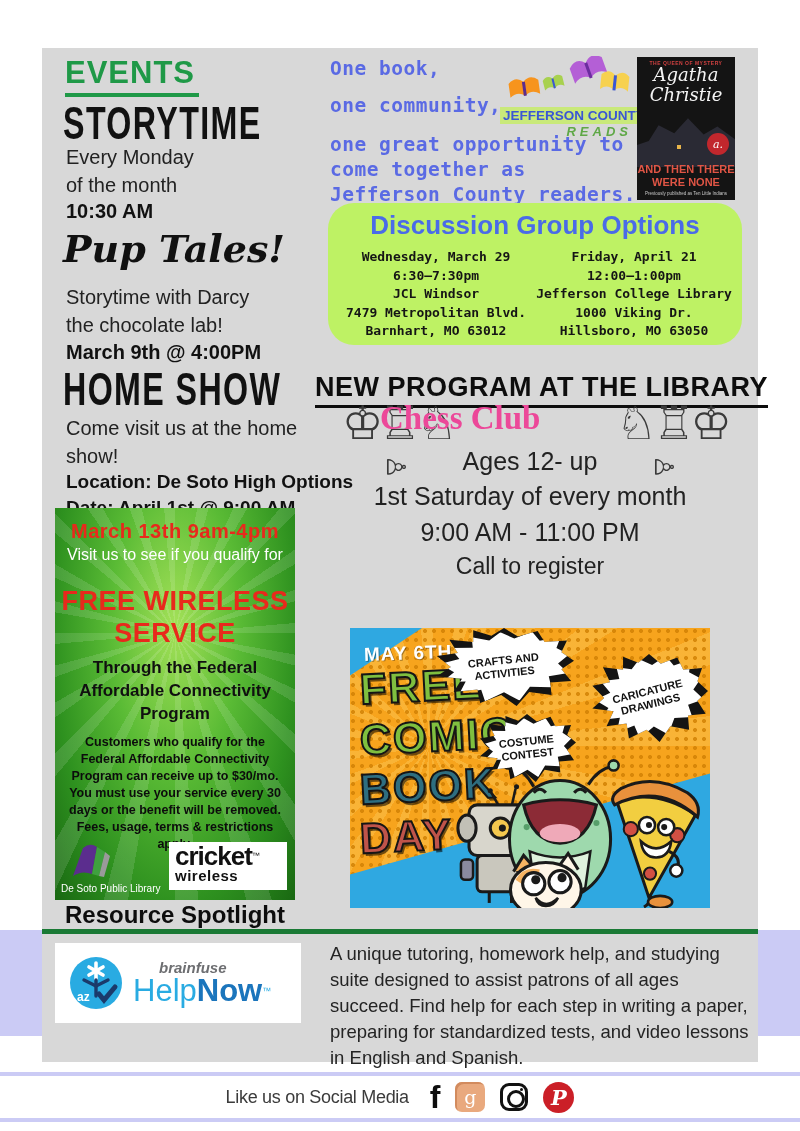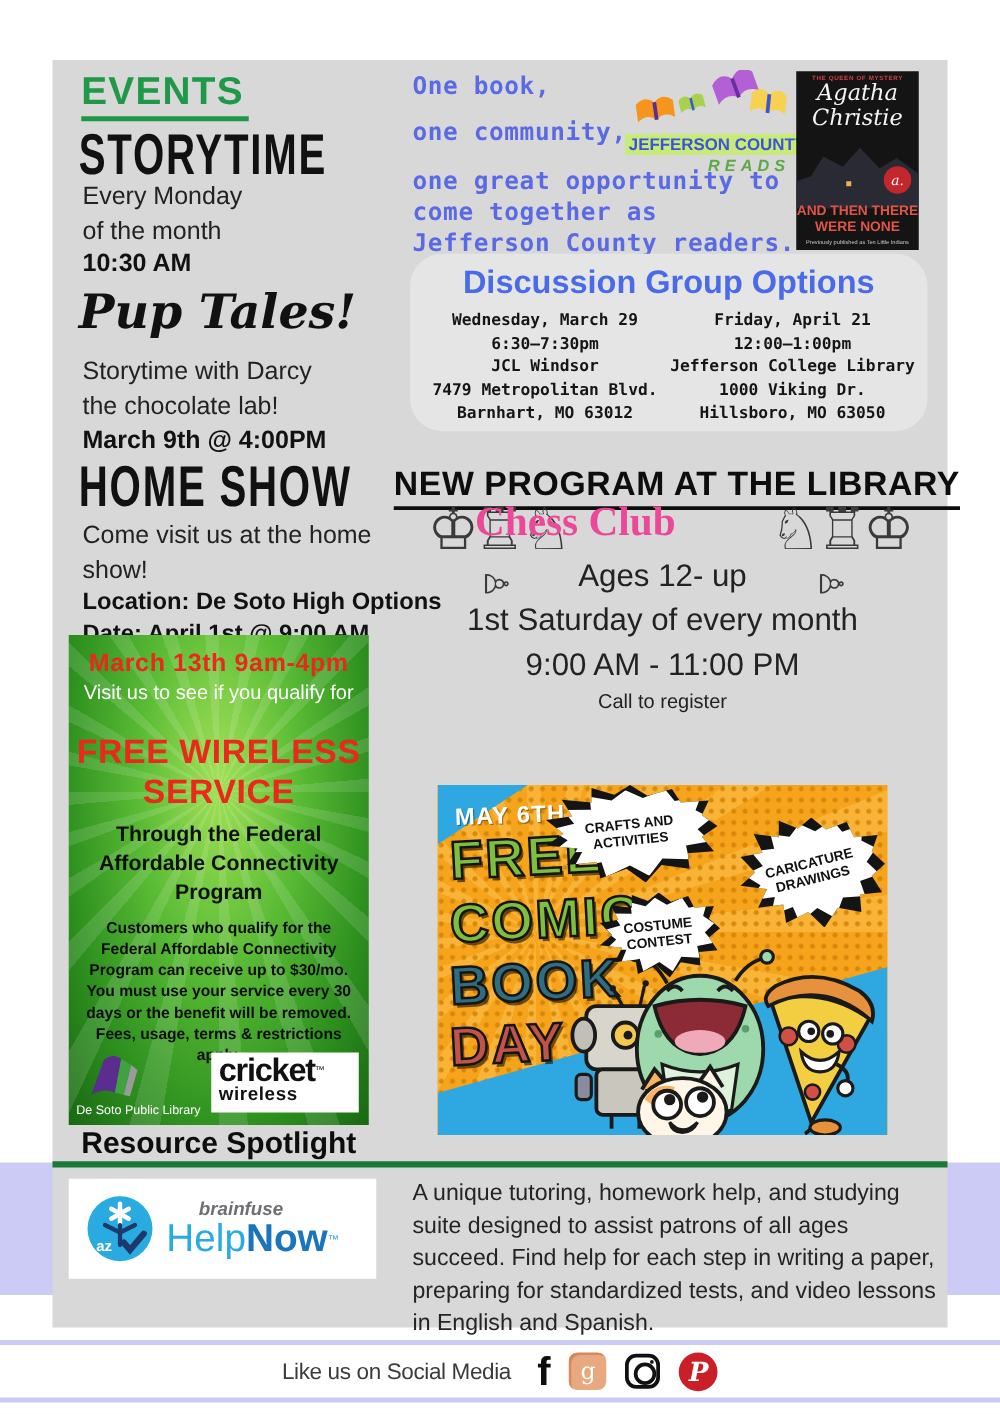--- a/index.html
+++ b/index.html
@@ -48,21 +48,21 @@
   .book{left:637px;top:57px;width:98px;height:143px;background:#141414;overflow:hidden;}
   .bc-top{position:absolute;top:3px;width:100%;text-align:center;color:#D04040;font-size:5px;font-weight:bold;letter-spacing:.5px;}
   .bc-author{position:absolute;top:8px;width:100%;text-align:center;color:#f4f4f4;font-family:"DejaVu Serif",serif;font-style:italic;font-size:18px;line-height:20px;}
   .bc-house{position:absolute;top:52px;left:0;width:100%;height:58px;background:#2A2A34;clip-path:polygon(0 100%,0 62%,12% 55%,22% 28%,38% 42%,52% 16%,68% 44%,82% 30%,100% 52%,100% 100%);}
   .bc-window{position:absolute;top:88px;left:40px;width:4px;height:4px;background:#E8B54A;}
   .bc-seal{position:absolute;top:76px;right:6px;width:22px;height:22px;border-radius:50%;background:#C1272D;color:#fff;font-family:"DejaVu Serif",serif;font-style:italic;font-size:11px;display:flex;align-items:center;justify-content:center;}
   .bc-title{position:absolute;top:106px;width:100%;text-align:center;color:#E05545;font-weight:bold;font-size:11px;line-height:13px;}
   .bc-foot{position:absolute;top:134px;width:100%;text-align:center;color:#c9c9c9;font-size:4.5px;}
 
   
-  .disc{left:328px;top:203px;width:414px;height:142px;border-radius:26px;background:#e5e5e5;}
+  .disc{left:328px;top:203px;width:414px;height:142px;border-radius:26px;background:#bef264;}
   .disc-title{position:absolute;top:7px;width:100%;text-align:center;color:#4A6BE8;font-weight:bold;font-size:26px;}
   .disc-col{position:absolute;top:45px;text-align:center;font-family:"DejaVu Sans Mono",monospace;font-weight:bold;color:#151515;font-size:13px;line-height:18.5px;}
   .disc-left{left:12px;width:192px;}
   .disc-right{left:206px;width:200px;}
 
   
   .newprog{left:315px;top:372px;width:430px;text-align:center;}
   .newprog span{display:inline-block;font-size:27px;font-weight:bold;color:#0d0d0d;border-bottom:3px solid #0d0d0d;padding-bottom:2px;letter-spacing:.5px;white-space:nowrap;}
   .chess-pieces{font-family:"DejaVu Sans",sans-serif;font-size:46px;color:#3a3a3a;letter-spacing:-4px;white-space:nowrap;}
   .pawn{font-family:"DejaVu Sans",sans-serif;font-size:26px;color:#3a3a3a;transform:rotate(90deg);}
@@ -224,21 +224,21 @@
 
   <div class="abs newprog"><span>NEW PROGRAM AT THE LIBRARY</span></div>
   <div class="abs chess-pieces" style="left:342px;top:396px;">♔♖♘</div>
   <div class="abs pawn" style="left:384px;top:452px;">♙</div>
   <div class="abs chess-pieces" style="left:616px;top:396px;">♘♖♔</div>
   <div class="abs pawn" style="left:652px;top:452px;">♙</div>
   <div class="abs chess-title">Chess Club</div>
   <div class="abs chess-line" style="top:447px;">Ages 12- up</div>
   <div class="abs chess-line" style="top:482px;">1st Saturday of every month</div>
   <div class="abs chess-line" style="top:518px;">9:00 AM - 11:00 PM</div>
-  <div class="abs chess-line" style="top:553px;font-size:16px;">Call to register</div>
+  <div class="abs chess-line" style="top:553px;font-size:23px;">Call to register</div>
 
   <div class="abs comic">
     <div class="cb-blue-tl"></div>
     <div class="cb-blue-bot"></div>
     <div class="cb-date">MAY 6TH IS</div>
     <div class="cb-word cb-green" style="top:34px;">FREE</div>
     <div class="cb-word cb-green" style="top:84px;">COMIC</div>
     <div class="cb-word cb-teal" style="top:134px;">BOOK</div>
     <div class="cb-word cb-red" style="top:184px;">DAY</div>
 

